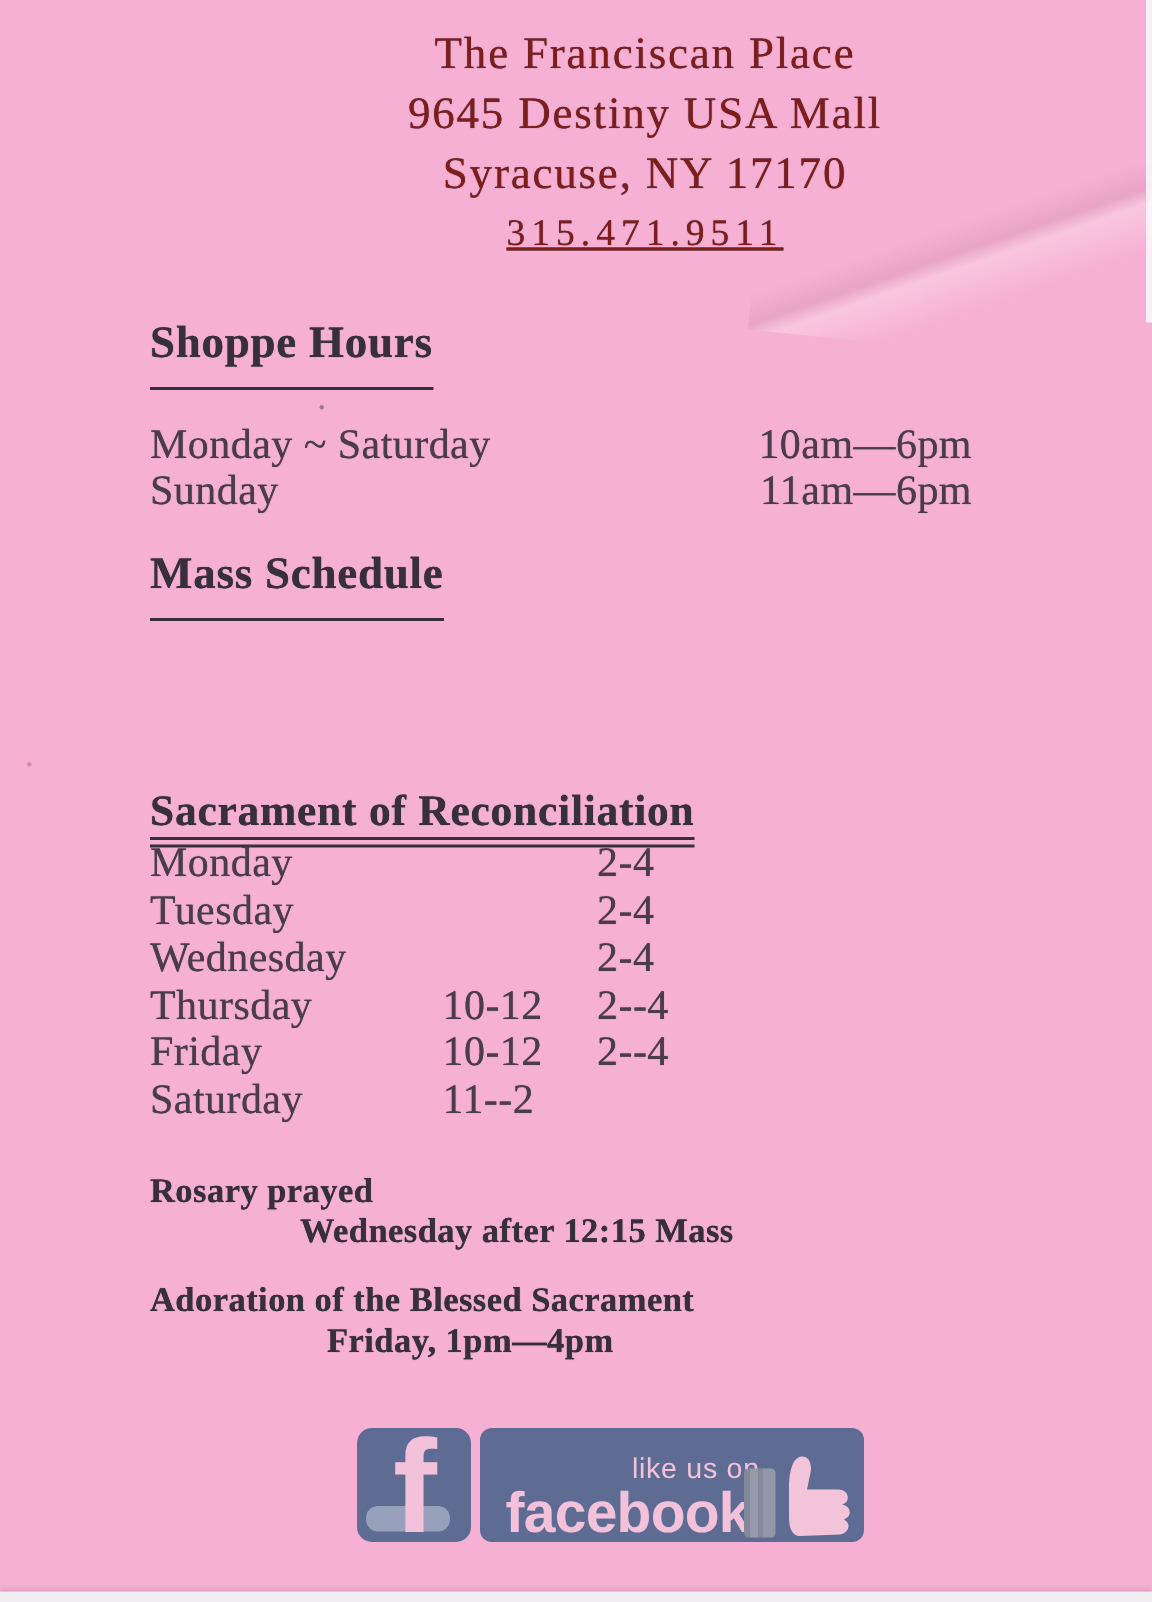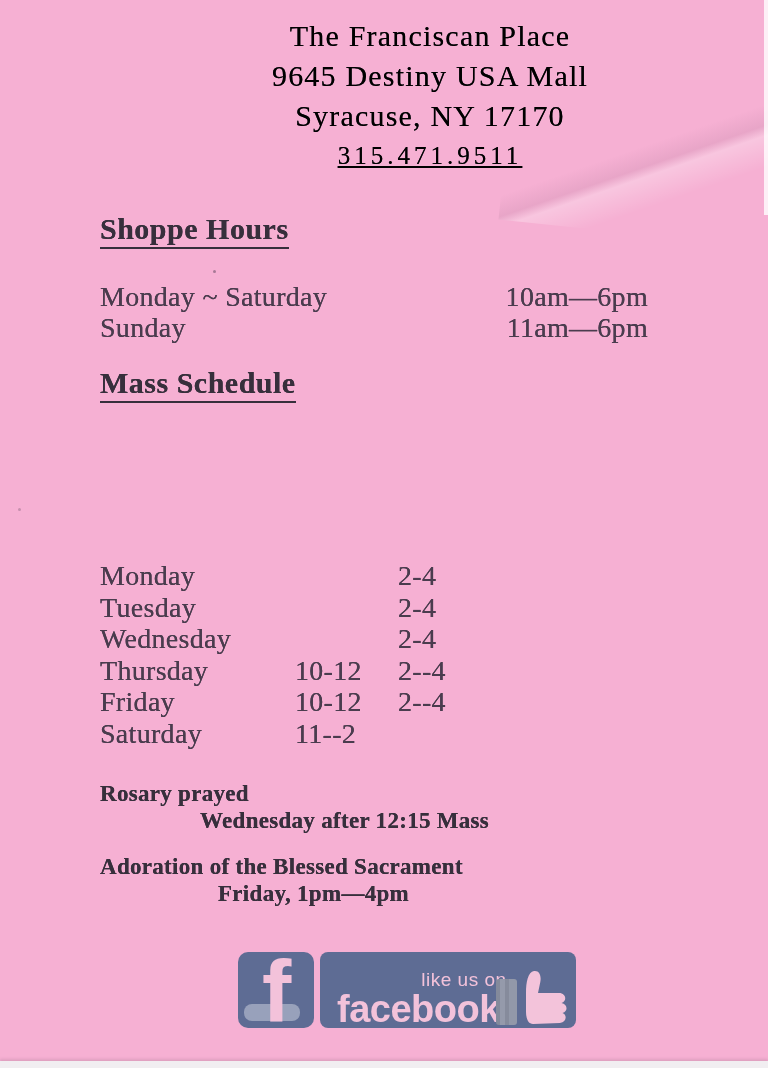--- a/index.html
+++ b/index.html
@@ -23,29 +23,29 @@
   }
   .edge-bottom {
     position:absolute; left:0; right:0; bottom:0; height:7px;
     background:#f1eef1; box-shadow:0 -2px 3px rgba(110,80,100,0.18);
     pointer-events:none;
   }
   .speck { position:absolute; width:3px; height:3px; border-radius:50%;
     background:rgba(70,55,75,0.45); pointer-events:none; }
   
   .header { position:absolute; left:92px; top:16px; width:676px; text-align:center;
-    color:#000000; letter-spacing:1.2px; }
+    color:#7f1d1d; letter-spacing:1.2px; }
   .h-line { font-size:30px; line-height:40px; white-space:nowrap;
     text-shadow:0 0 0.6px #3c3342; }
   .h-line.phone { font-size:25px; letter-spacing:4px;text-decoration:underline; }
   
   .sec-title { position:absolute; left:100px; font-weight:bold; font-size:30px;
     line-height:34px; color:var(--ink_bold,#372f3c); letter-spacing:0.5px;
     white-space:nowrap; text-shadow:0 0 0.5px #372f3c; }
-  .sec-title .u1 { display:inline-block; border-bottom:2.5px solid #372f3c; padding-bottom:1px; }
+  .sec-title .u1 { display:inline-block; border-bottom:2.5px solid #372f3c; padding-bottom:12px; }
   .sec-title .u2 { display:inline-block; border-bottom:7px double #372f3c; padding-bottom:0; }
   #shoppe-title { top:212px; }
   #mass-title   { top:366px; }
   #recon-title  { top:524px; font-size:29px; }
   
   .rows { position:absolute; left:100px; width:568px; font-size:28px;
     letter-spacing:0.3px; text-shadow:0 0 0.5px #4a3c4e; }
   .row { position:relative; height:31px; line-height:31px; white-space:nowrap; }
   #shoppe-rows { top:281px; }
   #shoppe-rows .time { position:absolute; right:20px; }
@@ -112,20 +112,23 @@
     <div class="row">
       <span>Sunday</span>
       <span class="time">11am—6pm</span>
     </div>
   </div>
 
   <div class="sec-title" id="mass-title">
     <span class="u1">Mass Schedule</span>
   </div>
 
+  <div class="sec-title" id="recon-title">
+    <span class="u2">Sacrament of Reconciliation</span>
+  </div>
   <div class="rows" id="recon-rows">
     <div class="row">
       <span>Monday</span>
       <span class="col-morning"></span>
       <span class="col-afternoon">2-4</span>
     </div>
     <div class="row">
       <span>Tuesday</span>
       <span class="col-morning"></span>
       <span class="col-afternoon">2-4</span>

